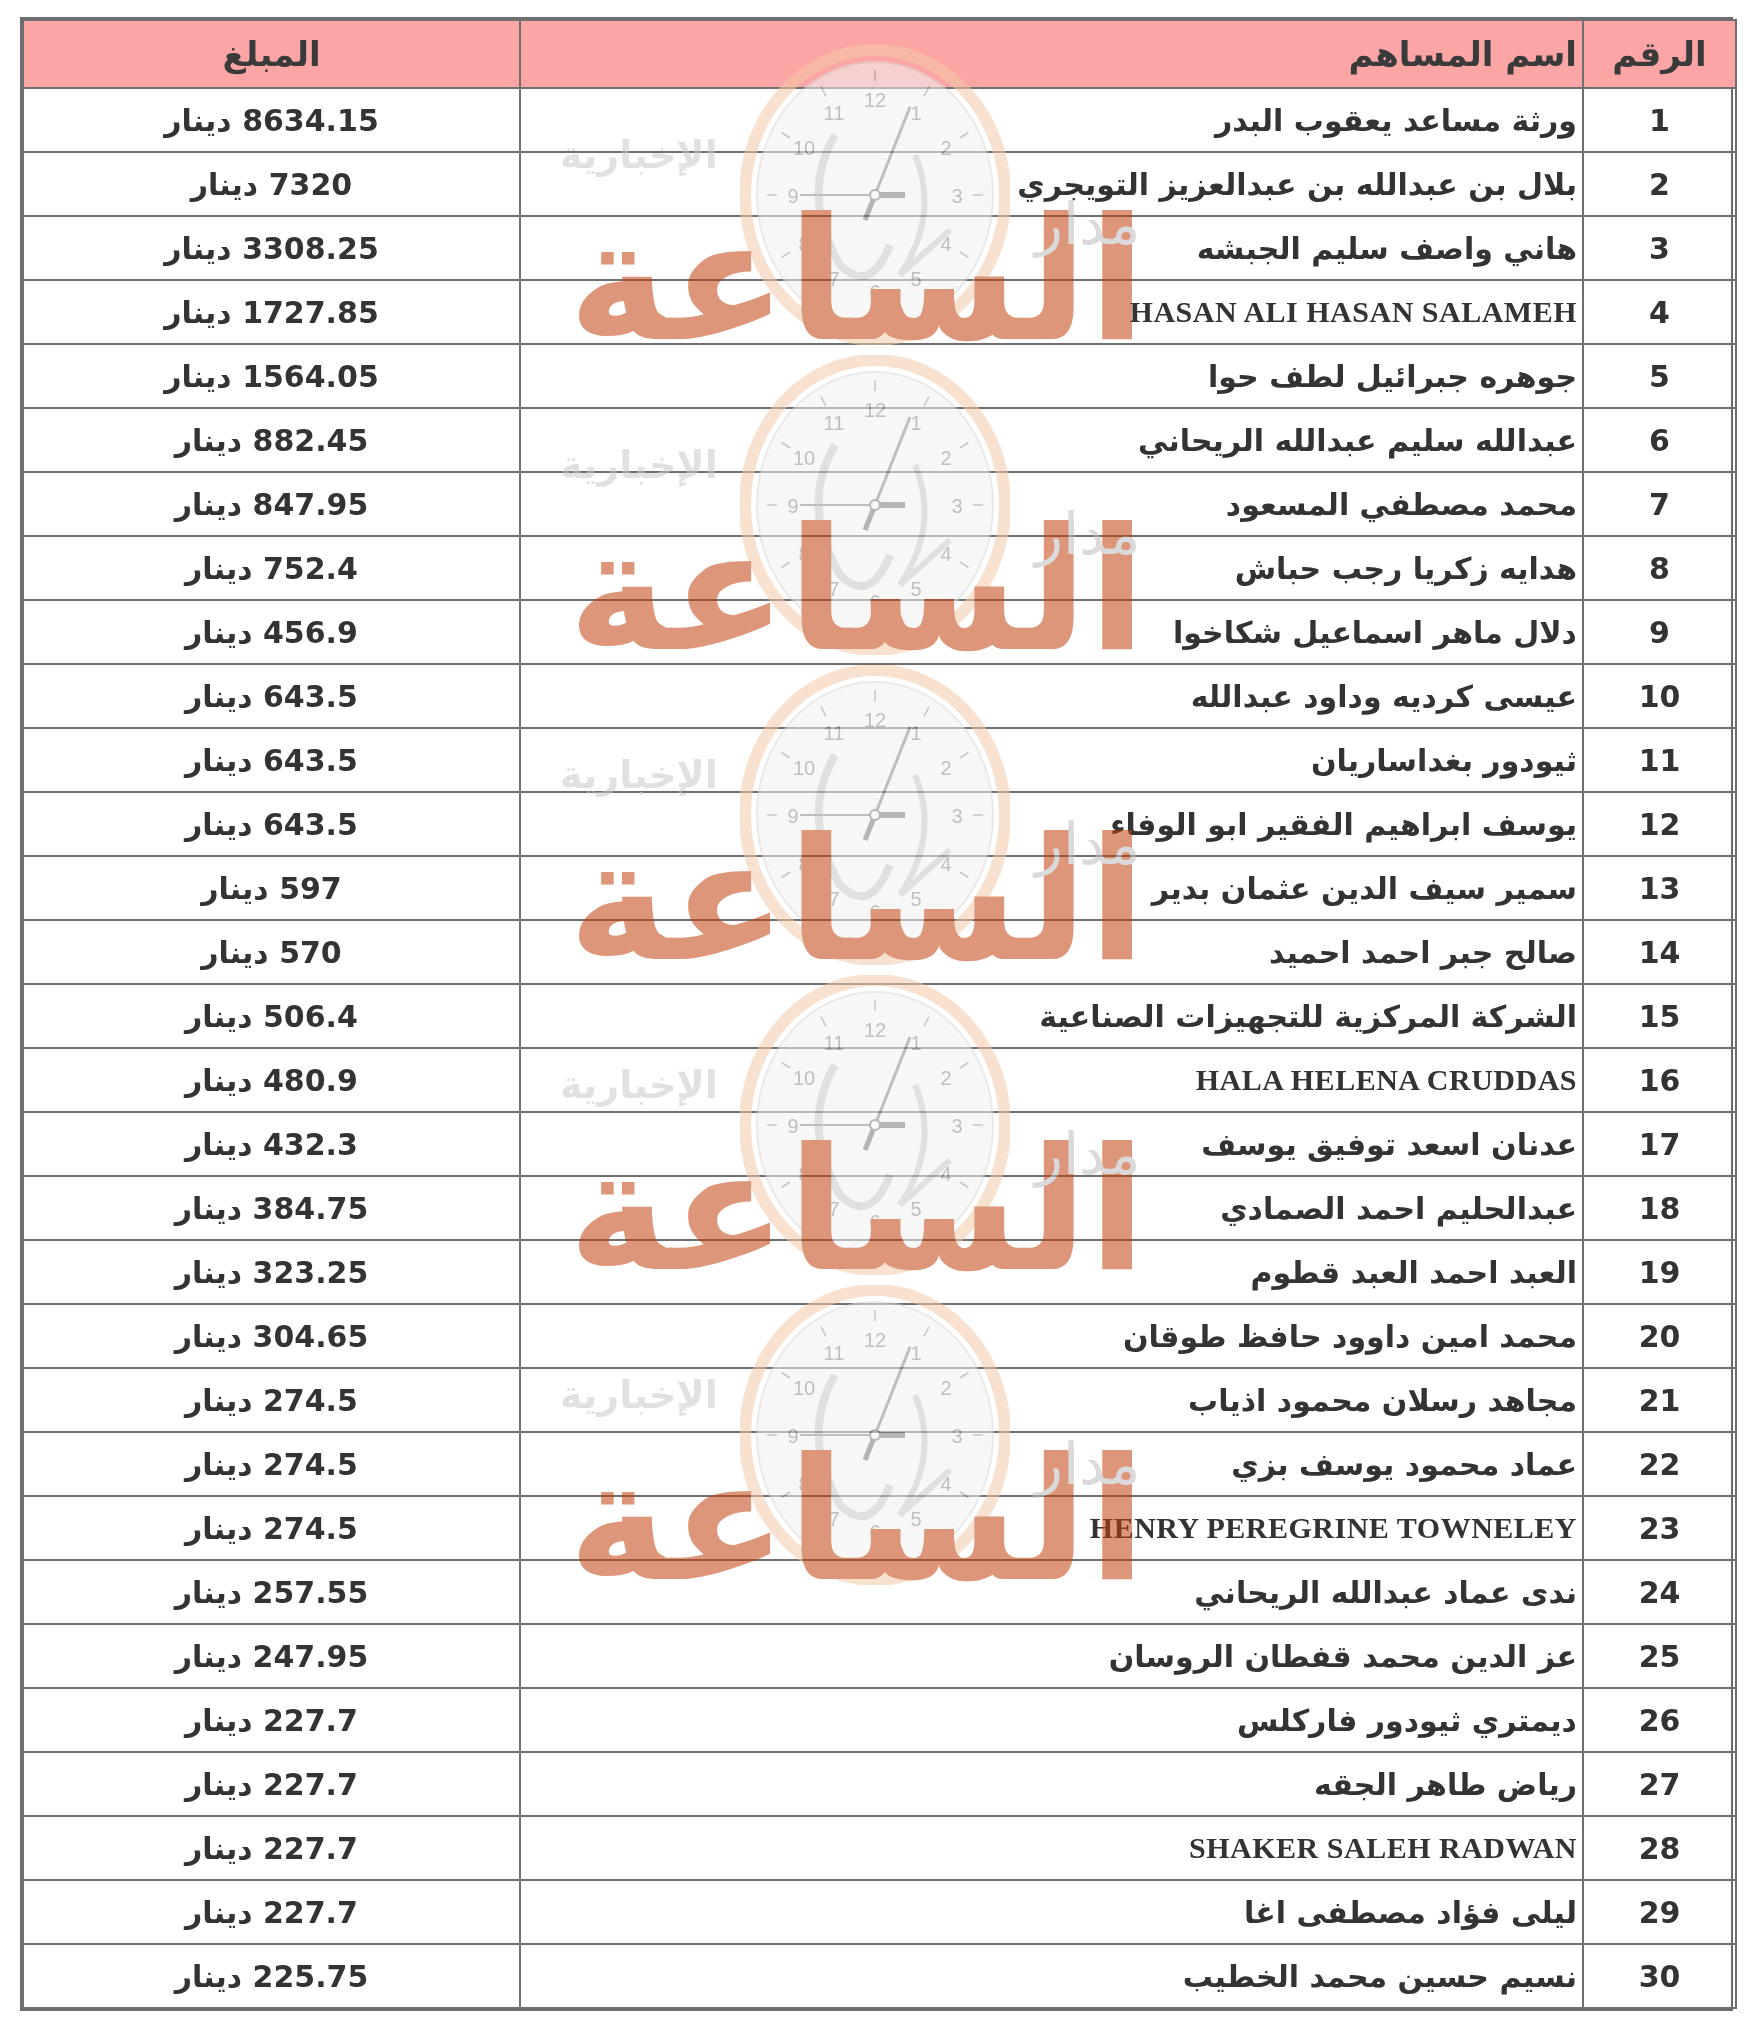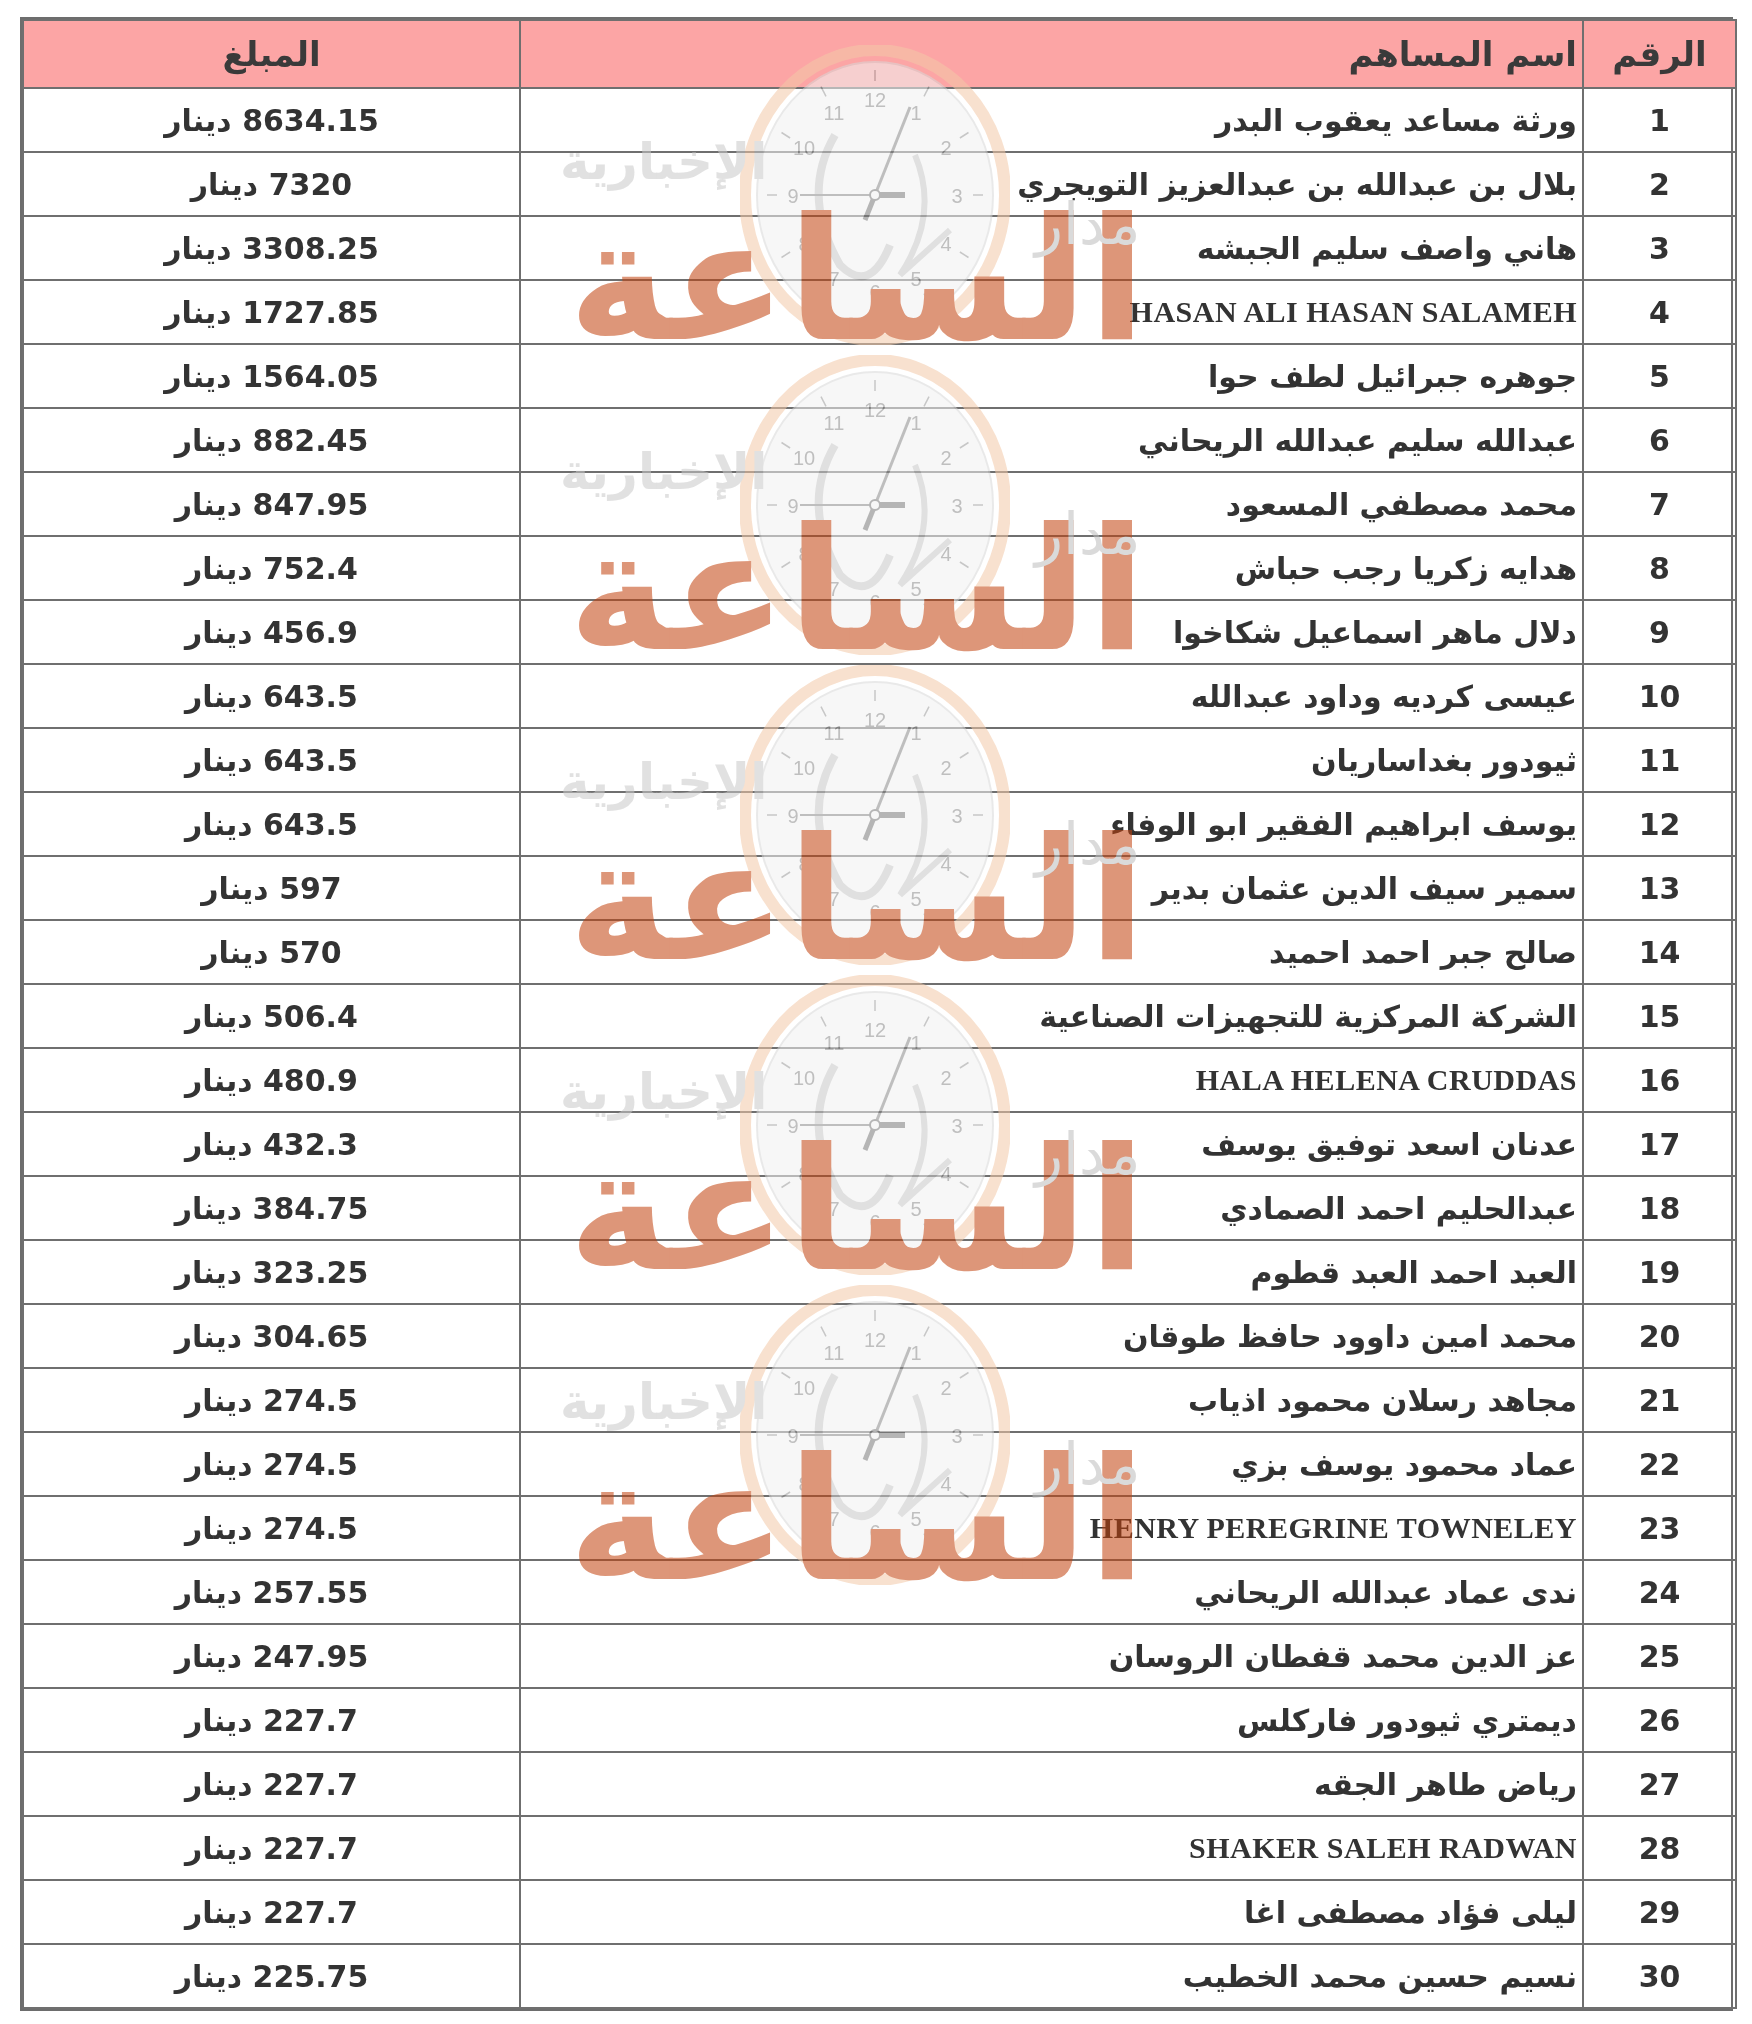--- a/index.html
+++ b/index.html
@@ -72,21 +72,21 @@
       position: absolute;
       left: 180px;
       top: 0;
       width: 270px;
       height: 300px;
     }
     .wm .word-ikh {
       position: absolute;
       left: 0;
       top: 88px;
-      font-size: 50px;
+      font-size: 38px;
       font-weight: bold;
       color: #c9c9c9;
       direction: rtl;
     }
     .wm .word-madar {
       position: absolute;
       left: 475px;
       top: 145px;
       font-size: 58px;
       font-weight: normal;

